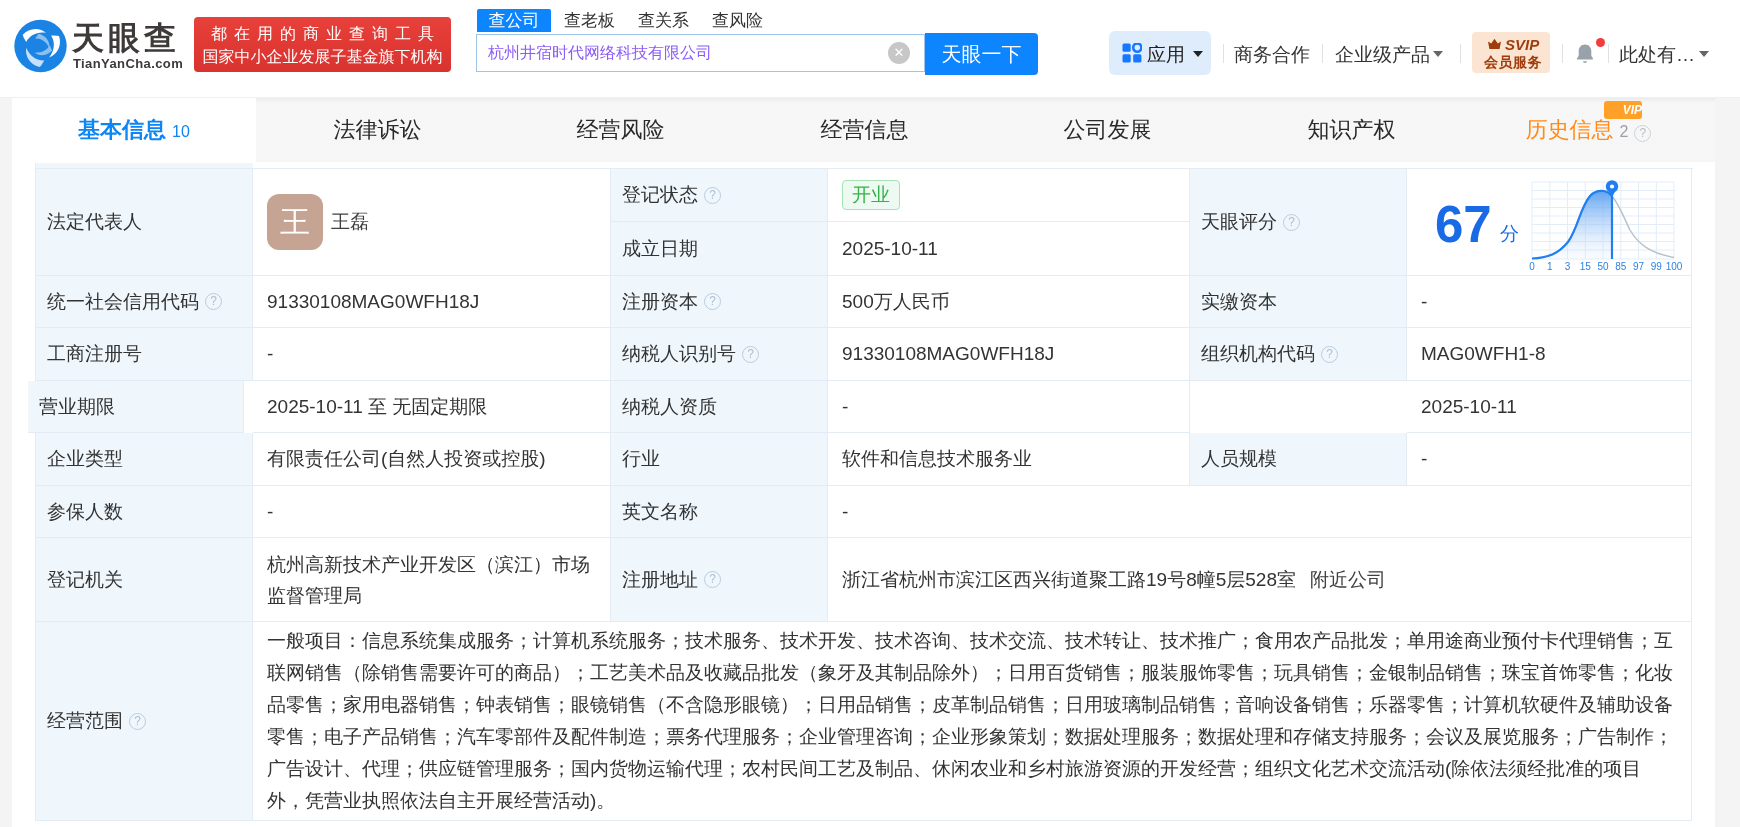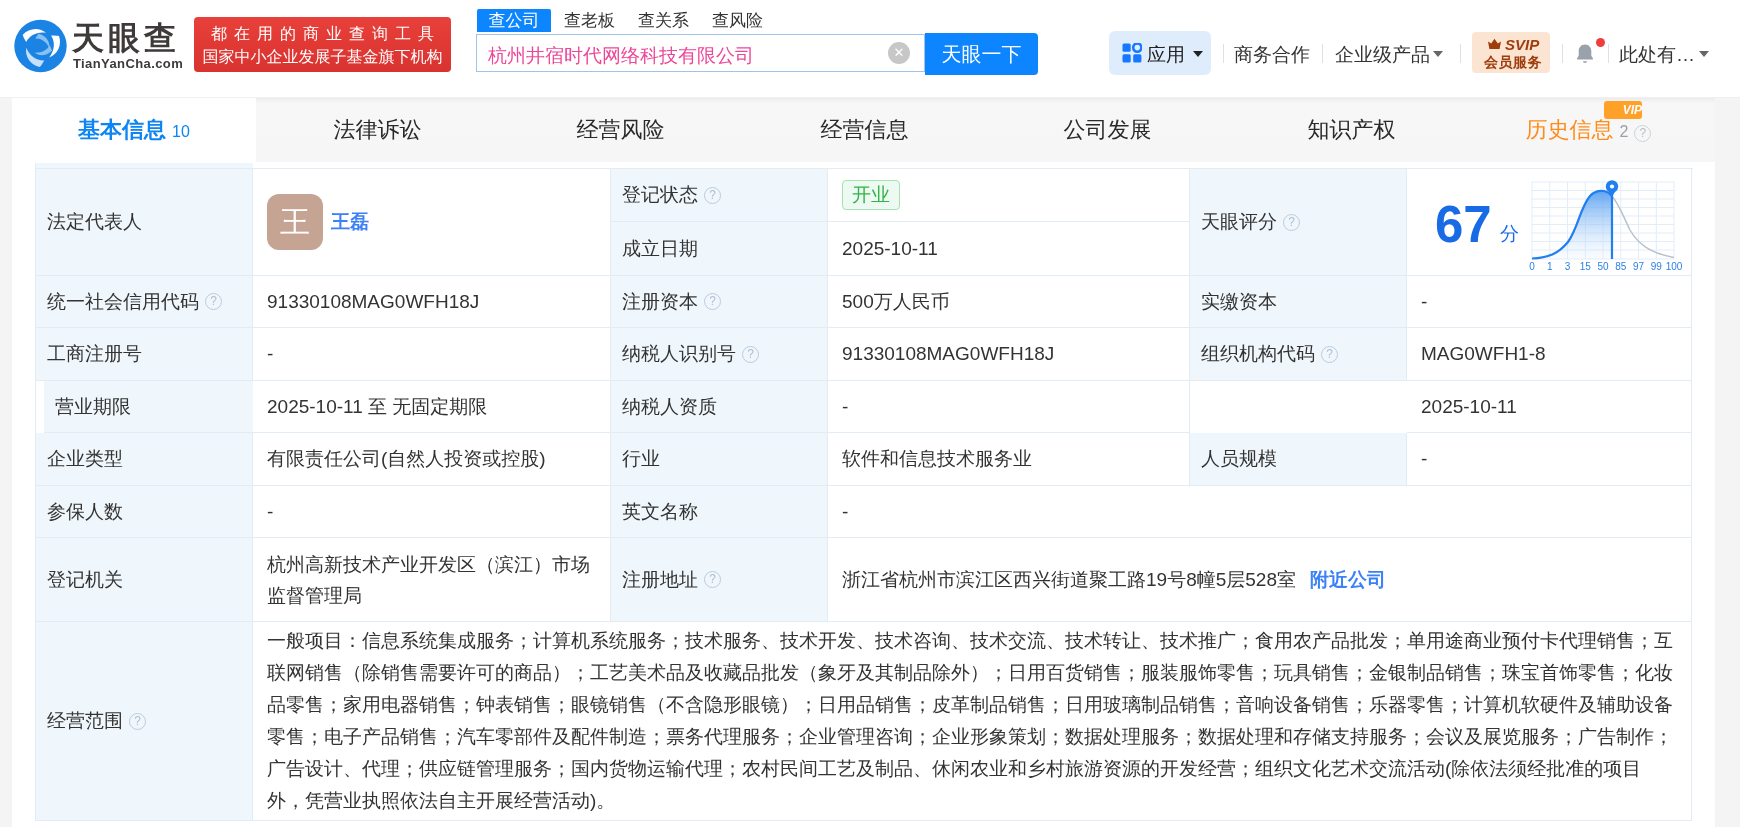--- a/index.html
+++ b/index.html
@@ -9,21 +9,21 @@
 #header{position:absolute;left:0;top:0;width:1740px;height:98px;background:#fff;border-bottom:1px solid #f0f0f0;box-sizing:border-box;}
 #logo-txt{position:absolute;left:72px;top:17px;font-size:32px;font-weight:bold;color:#3e3a39;letter-spacing:4px;}
 #logo-sub{position:absolute;left:73px;top:56px;font-size:13px;font-weight:bold;color:#3e3a39;letter-spacing:0.4px;}
 #badge{position:absolute;left:194px;top:17px;width:257px;height:55px;background:linear-gradient(180deg,#e8403a,#d93330);border-radius:4px;color:#fff;}
 #badge .l1{position:absolute;left:0;width:100%;top:7px;text-align:center;font-size:16px;letter-spacing:7px;text-indent:7px;}
 #badge .l2{position:absolute;left:0;width:100%;top:30px;text-align:center;font-size:16px;}
 
 .stab{position:absolute;top:9px;height:23px;line-height:23px;font-size:17px;color:#333;}
 #stab1{left:477px;width:74px;background:#0d85ff;color:#fff;text-align:center;border-radius:2px 2px 0 0;}
 #sinput{position:absolute;left:476px;top:34px;width:449px;height:38px;box-sizing:border-box;border:1px solid #9fc4ea;background:#fff;}
-#stext{position:absolute;left:488px;top:43px;font-size:19px;color:#ec4899;}
+#stext{position:absolute;left:488px;top:43px;font-size:16px;color:#8b5cf6;}
 #sclear{position:absolute;left:888px;top:42px;width:22px;height:22px;border-radius:50%;background:#c7c7c7;color:#fff;text-align:center;line-height:22px;font-size:13px;}
 #sbtn{position:absolute;left:925px;top:33px;width:113px;height:42px;background:#0d85ff;border-radius:0 4px 4px 0;color:#fff;font-size:20px;text-align:center;line-height:42px;}
 
 #apppill{position:absolute;left:1109px;top:31px;width:102px;height:44px;background:#dfecfc;border-radius:6px;}
 #apppill .t{position:absolute;left:38px;top:11px;font-size:19px;color:#222;}
 #appcaret{position:absolute;left:84px;top:20px;width:0;height:0;border-left:5px solid transparent;border-right:5px solid transparent;border-top:6px solid #222;}
 .hsep{position:absolute;top:44px;width:1px;height:19px;background:#e0e0e0;}
 .hitem{position:absolute;top:42px;font-size:19px;color:#333;}
 .gcaret{position:absolute;top:51px;width:0;height:0;border-left:5px solid transparent;border-right:5px solid transparent;border-top:6px solid #666;}
 #svip{position:absolute;left:1472px;top:32px;width:78px;height:41px;background:#fbe5d2;border-radius:4px;color:#a03d0c;}
@@ -36,21 +36,21 @@
 #ntab-active{position:absolute;left:0px;top:0;width:244px;height:64px;line-height:64px;text-align:center;}
 #ntab-active .a{font-size:22px;font-weight:bold;color:#0d85f2;}
 #ntab-active .n{font-size:16px;color:#0d85f2;margin-left:6px;}
 
 .cell{position:absolute;box-sizing:border-box;border-right:1px solid #e3ecf4;border-bottom:1px solid #e3ecf4;display:flex;align-items:center;font-size:19px;color:#333;}
 .lbl{background:#f0f7fc;padding-left:11px;}
 .val{background:#fff;padding-left:14px;}
 .q{display:inline-block;box-sizing:border-box;width:17px;height:17px;margin-left:6px;border:1px solid #bccbdb;border-radius:50%;color:#a9bfd2;font-size:12px;line-height:15px;text-align:center;flex:none;}
 .tag-open{display:inline-block;box-sizing:border-box;height:30px;line-height:28px;padding:0 9px;border:1px solid #a8e0b6;background:#edfaf1;color:#35b34a;font-size:19px;border-radius:4px;}
 #avatar{width:56px;height:56px;border-radius:12px;background:#c5a493;color:#fff;font-size:30px;display:flex;align-items:center;justify-content:center;flex:none;}
-a.lnk{color:#3b82f6;text-decoration:none;font-weight:bold;}
+a.lnk{color:#404040;text-decoration:none;}
 #score{position:absolute;left:28px;top:26px;font-size:51px;font-weight:bold;color:#186ae5;}
 #fen{position:absolute;left:93px;top:52px;font-size:19px;color:#186ae5;}
 #chart{position:absolute;left:121px;top:9px;}
 .sc{position:relative;padding-left:0;}
 </style></head>
 <body>
 <div id="page">
 
   <div id="header">
     <svg class="abs" style="left:14px;top:18px" width="53" height="56" viewBox="0 0 53 56">
@@ -198,21 +198,21 @@
       <div class="cell lbl" style="left:611px;top:276px;width:217px;height:52px">注册资本<span class="q">?</span></div>
       <div class="cell val" style="left:828px;top:276px;width:362px;height:52px">500万人民币</div>
       <div class="cell lbl" style="left:1190px;top:276px;width:217px;height:52px">实缴资本</div>
       <div class="cell val" style="left:1407px;top:276px;width:285px;height:52px">-</div>
       <div class="cell lbl" style="left:36px;top:328px;width:217px;height:53px">工商注册号</div>
       <div class="cell val" style="left:253px;top:328px;width:358px;height:53px">-</div>
       <div class="cell lbl" style="left:611px;top:328px;width:217px;height:53px">纳税人识别号<span class="q">?</span></div>
       <div class="cell val" style="left:828px;top:328px;width:362px;height:53px">91330108MAG0WFH18J</div>
       <div class="cell lbl" style="left:1190px;top:328px;width:217px;height:53px">组织机构代码<span class="q">?</span></div>
       <div class="cell val" style="left:1407px;top:328px;width:285px;height:53px">MAG0WFH1-8</div>
-      <div class="cell lbl" style="left:44px;top:381px;width:216px;height:52px">营业期限</div>
+      <div class="cell lbl" style="left:28px;top:381px;width:216px;height:52px">营业期限</div>
       <div class="cell val" style="left:253px;top:381px;width:358px;height:52px">2025-10-11 至 无固定期限</div>
       <div class="cell lbl" style="left:611px;top:381px;width:217px;height:52px">纳税人资质</div>
       <div class="cell val" style="left:828px;top:381px;width:362px;height:52px">-</div>
       <div class="cell val" style="left:1407px;top:381px;width:285px;height:52px">2025-10-11</div>
       <div class="cell lbl" style="left:36px;top:433px;width:217px;height:53px">企业类型</div>
       <div class="cell val" style="left:253px;top:433px;width:358px;height:53px">有限责任公司(自然人投资或控股)</div>
       <div class="cell lbl" style="left:611px;top:433px;width:217px;height:53px">行业</div>
       <div class="cell val" style="left:828px;top:433px;width:362px;height:53px">软件和信息技术服务业</div>
       <div class="cell lbl" style="left:1190px;top:433px;width:217px;height:53px">人员规模</div>
       <div class="cell val" style="left:1407px;top:433px;width:285px;height:53px">-</div>

